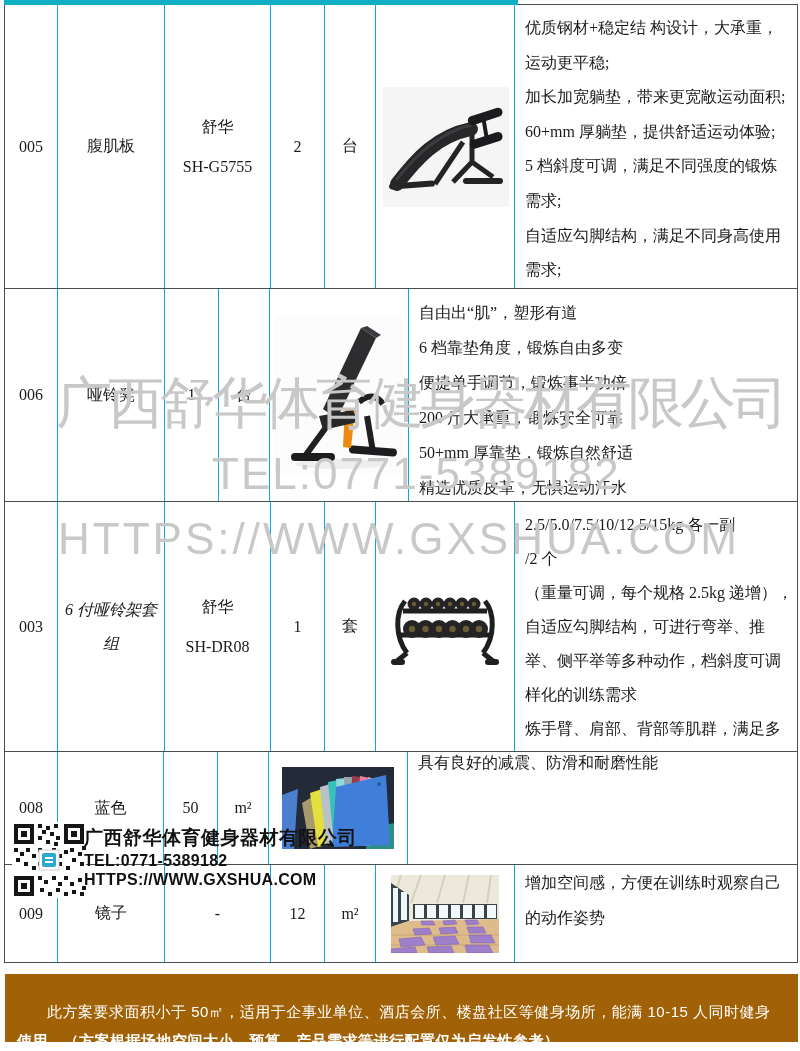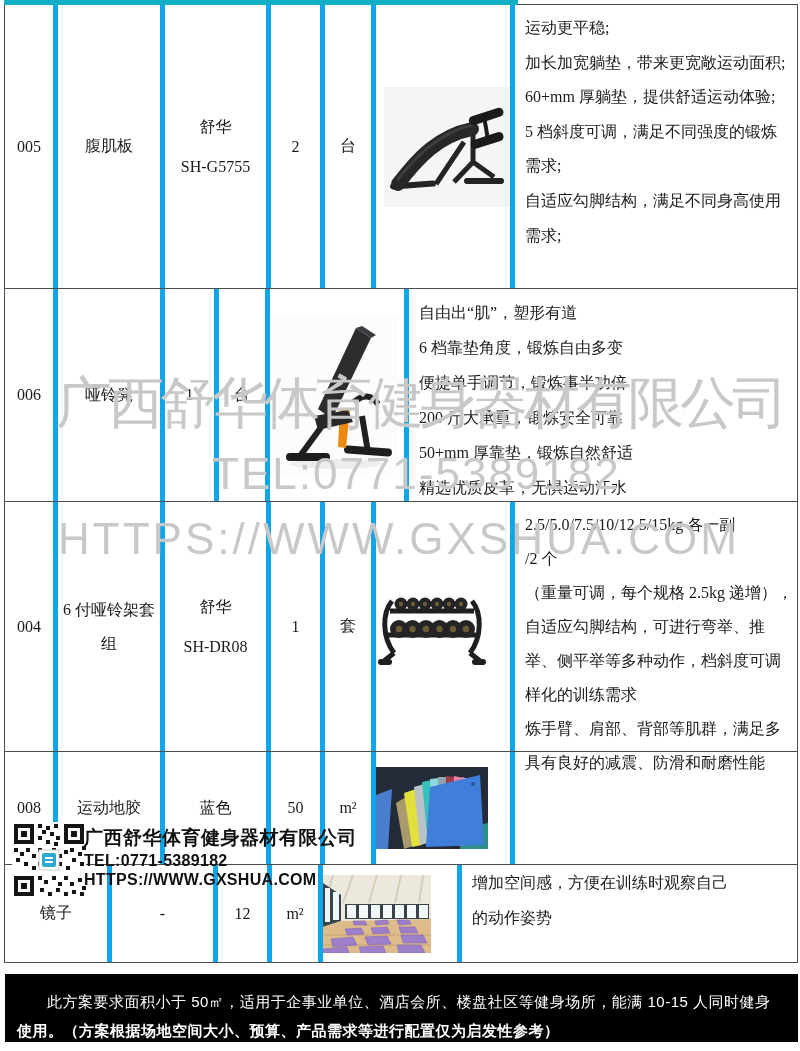--- a/index.html
+++ b/index.html
@@ -9,33 +9,33 @@
 
   
   .top-strip { position:absolute; left:4px; top:0; width:514px; height:5px; background:#10afc5; z-index:12; }
   .top-line  { position:absolute; left:518px; top:4px; width:280px; height:1px; background:#4d4d4d; z-index:12; }
 
   
   .table { position:absolute; left:4px; top:5px; width:794px; z-index:10;
            border-left:1px solid #4d4d4d; border-right:1px solid #4d4d4d; }
   .trow { display:flex; border-bottom:1px solid #4d4d4d; }
   .r0 { height:284px; } .r1 { height:213px; } .r2 { height:250px; } .r3 { height:113px; } .r4 { height:98px; }
-  .c { border-right:5px solid #0ea5e9; display:flex; flex-direction:column;
-       justify-content:center; font-size:16px; text-align:center; }
+  .c { border-right:1px solid #0ea5e9; display:flex; flex-direction:column;
+       justify-content:center; align-items:center; font-size:16px; text-align:center; }
   .c-no   { width:53px; }
   .c-name { width:107px; }
   .c-brand{ width:106px; }
   .c-qty  { width:54px; }
   .c-unit { width:51px; }
   .c-img  { width:139px; }
   .c-desc { flex:1; border-right:none; align-items:flex-start; justify-content:flex-start;
             text-align:left; padding:6px 4px 0 10px; }
   .c-desc.vc { justify-content:flex-start; padding-top:0; }
   .two span  { line-height:40px; }
-  .nm2 span  { line-height:34px; }
+  .nm2 span  { line-height:34px;font-style:italic; }
   .r0 .dline { line-height:34.6px; }
   .r1 .dline { line-height:35px; }
   .r2 .dline { line-height:34px; }
   .r3 .dline { line-height:22px; }
   .r4 .dline { line-height:35px; }
 
   
   .wm { position:absolute; color:#c8c8c8; font-family:"Liberation Sans", sans-serif;
         white-space:nowrap; pointer-events:none; z-index:30; }
   .wm-company { left:56px;  top:366px; font-size:56px; letter-spacing:-4px; }
@@ -45,23 +45,23 @@
   
   .contact { position:absolute; z-index:40; left:0; top:0; width:0; height:0; }
   .qr { position:absolute; left:12px; top:822px; }
   .c-line { position:absolute; left:84px; color:#111; font-family:"Liberation Sans", sans-serif;
             font-weight:bold; white-space:nowrap; }
   .c-company { top:825px; font-size:19px; letter-spacing:.5px; }
   .c-tel     { top:852px; font-size:16px; letter-spacing:.3px; }
   .c-site    { top:871px; font-size:16px; letter-spacing:.3px; }
 
   
-  .footer { position:absolute; left:5px; top:974px; width:793px; height:68px; background:#000000;
+  .footer { position:absolute; left:5px; top:974px; width:793px; height:68px; background:#a16207;
             color:#fff; font-family:"Liberation Sans", sans-serif; font-size:15px; z-index:20;
-            padding:13px 12px 0 12px; letter-spacing:.5px; }
+            padding:23px 12px 0 12px; letter-spacing:.5px; }
   .footer .f1 { text-indent:2em; line-height:29px; }
   .footer .f2 { line-height:29px;font-weight:bold; }
 </style>
 </head>
 <body>
 
 <div class="page">
 
   <div class="top-strip"></div>
   <div class="top-line"></div>
@@ -92,20 +92,21 @@
           <rect x="88" y="94" width="40" height="6" rx="3" fill="#242426"></rect>
           <path d="M60,100 L88,58 M97,45 L97,78 M97,78 L118,93 M97,78 L78,98" stroke="#242426" stroke-width="5" fill="none"></path>
           <path d="M22,100 C42,74 62,52 96,45" stroke="#272729" stroke-width="14" fill="none" stroke-linecap="round"></path>
           <path d="M22,95 C42,70 64,49 96,41" stroke="#3d3d40" stroke-width="3" fill="none" stroke-linecap="round"></path>
           <rect x="92" y="28" width="36" height="9" rx="4.5" fill="#1b1b1d" transform="rotate(-18 110 32)"></rect>
           <rect x="94" y="52" width="34" height="9" rx="4.5" fill="#1b1b1d" transform="rotate(-18 111 56)"></rect>
           <path d="M108,32 L112,56" stroke="#1b1b1d" stroke-width="4"></path>
         </svg>
       </div>
       <div class="c c-desc">
+        <div class="dline">优质钢材+稳定结 构设计，大承重，</div>
         <div class="dline">运动更平稳;</div>
         <div class="dline">加长加宽躺垫，带来更宽敞运动面积;</div>
         <div class="dline">60+mm 厚躺垫，提供舒适运动体验;</div>
         <div class="dline">5 档斜度可调，满足不同强度的锻炼</div>
         <div class="dline">需求;</div>
         <div class="dline">自适应勾脚结构，满足不同身高使用</div>
         <div class="dline">需求;</div>
       </div>
     </div>
 
@@ -141,21 +142,21 @@
         <div class="dline">6 档靠垫角度，锻炼自由多变</div>
         <div class="dline">便捷单手调节，锻炼事半功倍</div>
         <div class="dline">200 斤大承重，锻炼安全可靠</div>
         <div class="dline">50+mm 厚靠垫，锻炼自然舒适</div>
         <div class="dline">精选优质皮革，无惧运动汗水</div>
       </div>
     </div>
 
     <div class="trow r2">
       <div class="c c-no">
-          <span>004</span>
+          <span>003</span>
         </div>
       <div class="c c-name nm2">
         <span>6 付哑铃架套</span>
         <span>组</span>
       </div>
       <div class="c c-brand two">
         <span>舒华</span>
         <span>SH-DR08</span>
       </div>
       <div class="c c-qty">
@@ -210,23 +211,20 @@
         <div class="dline">举、侧平举等多种动作，档斜度可调</div>
         <div class="dline">样化的训练需求</div>
         <div class="dline">炼手臂、肩部、背部等肌群，满足多</div>
       </div>
     </div>
 
     <div class="trow r3">
       <div class="c c-no">
           <span>008</span>
         </div>
-      <div class="c c-name">
-          <span>运动地胶</span>
-        </div>
       <div class="c c-brand">
           <span>蓝色</span>
         </div>
       <div class="c c-qty">
           <span>50</span>
         </div>
       <div class="c c-unit">
           <span>m²</span>
         </div>
       <div class="c c-img">
@@ -246,20 +244,23 @@
           <polygon points="54,20 104,8 108,78 50,80" fill="#3f7ed9"></polygon>
           <circle cx="97" cy="17" r="2" fill="#27589c"></circle>
         </svg>
       </div>
       <div class="c c-desc vc">
         <div class="dline">具有良好的减震、防滑和耐磨性能</div>
       </div>
     </div>
 
     <div class="trow r4">
+      <div class="c c-no">
+          <span>009</span>
+        </div>
       <div class="c c-name">
           <span>镜子</span>
         </div>
       <div class="c c-brand">
           <span>-</span>
         </div>
       <div class="c c-qty">
           <span>12</span>
         </div>
       <div class="c c-unit">

